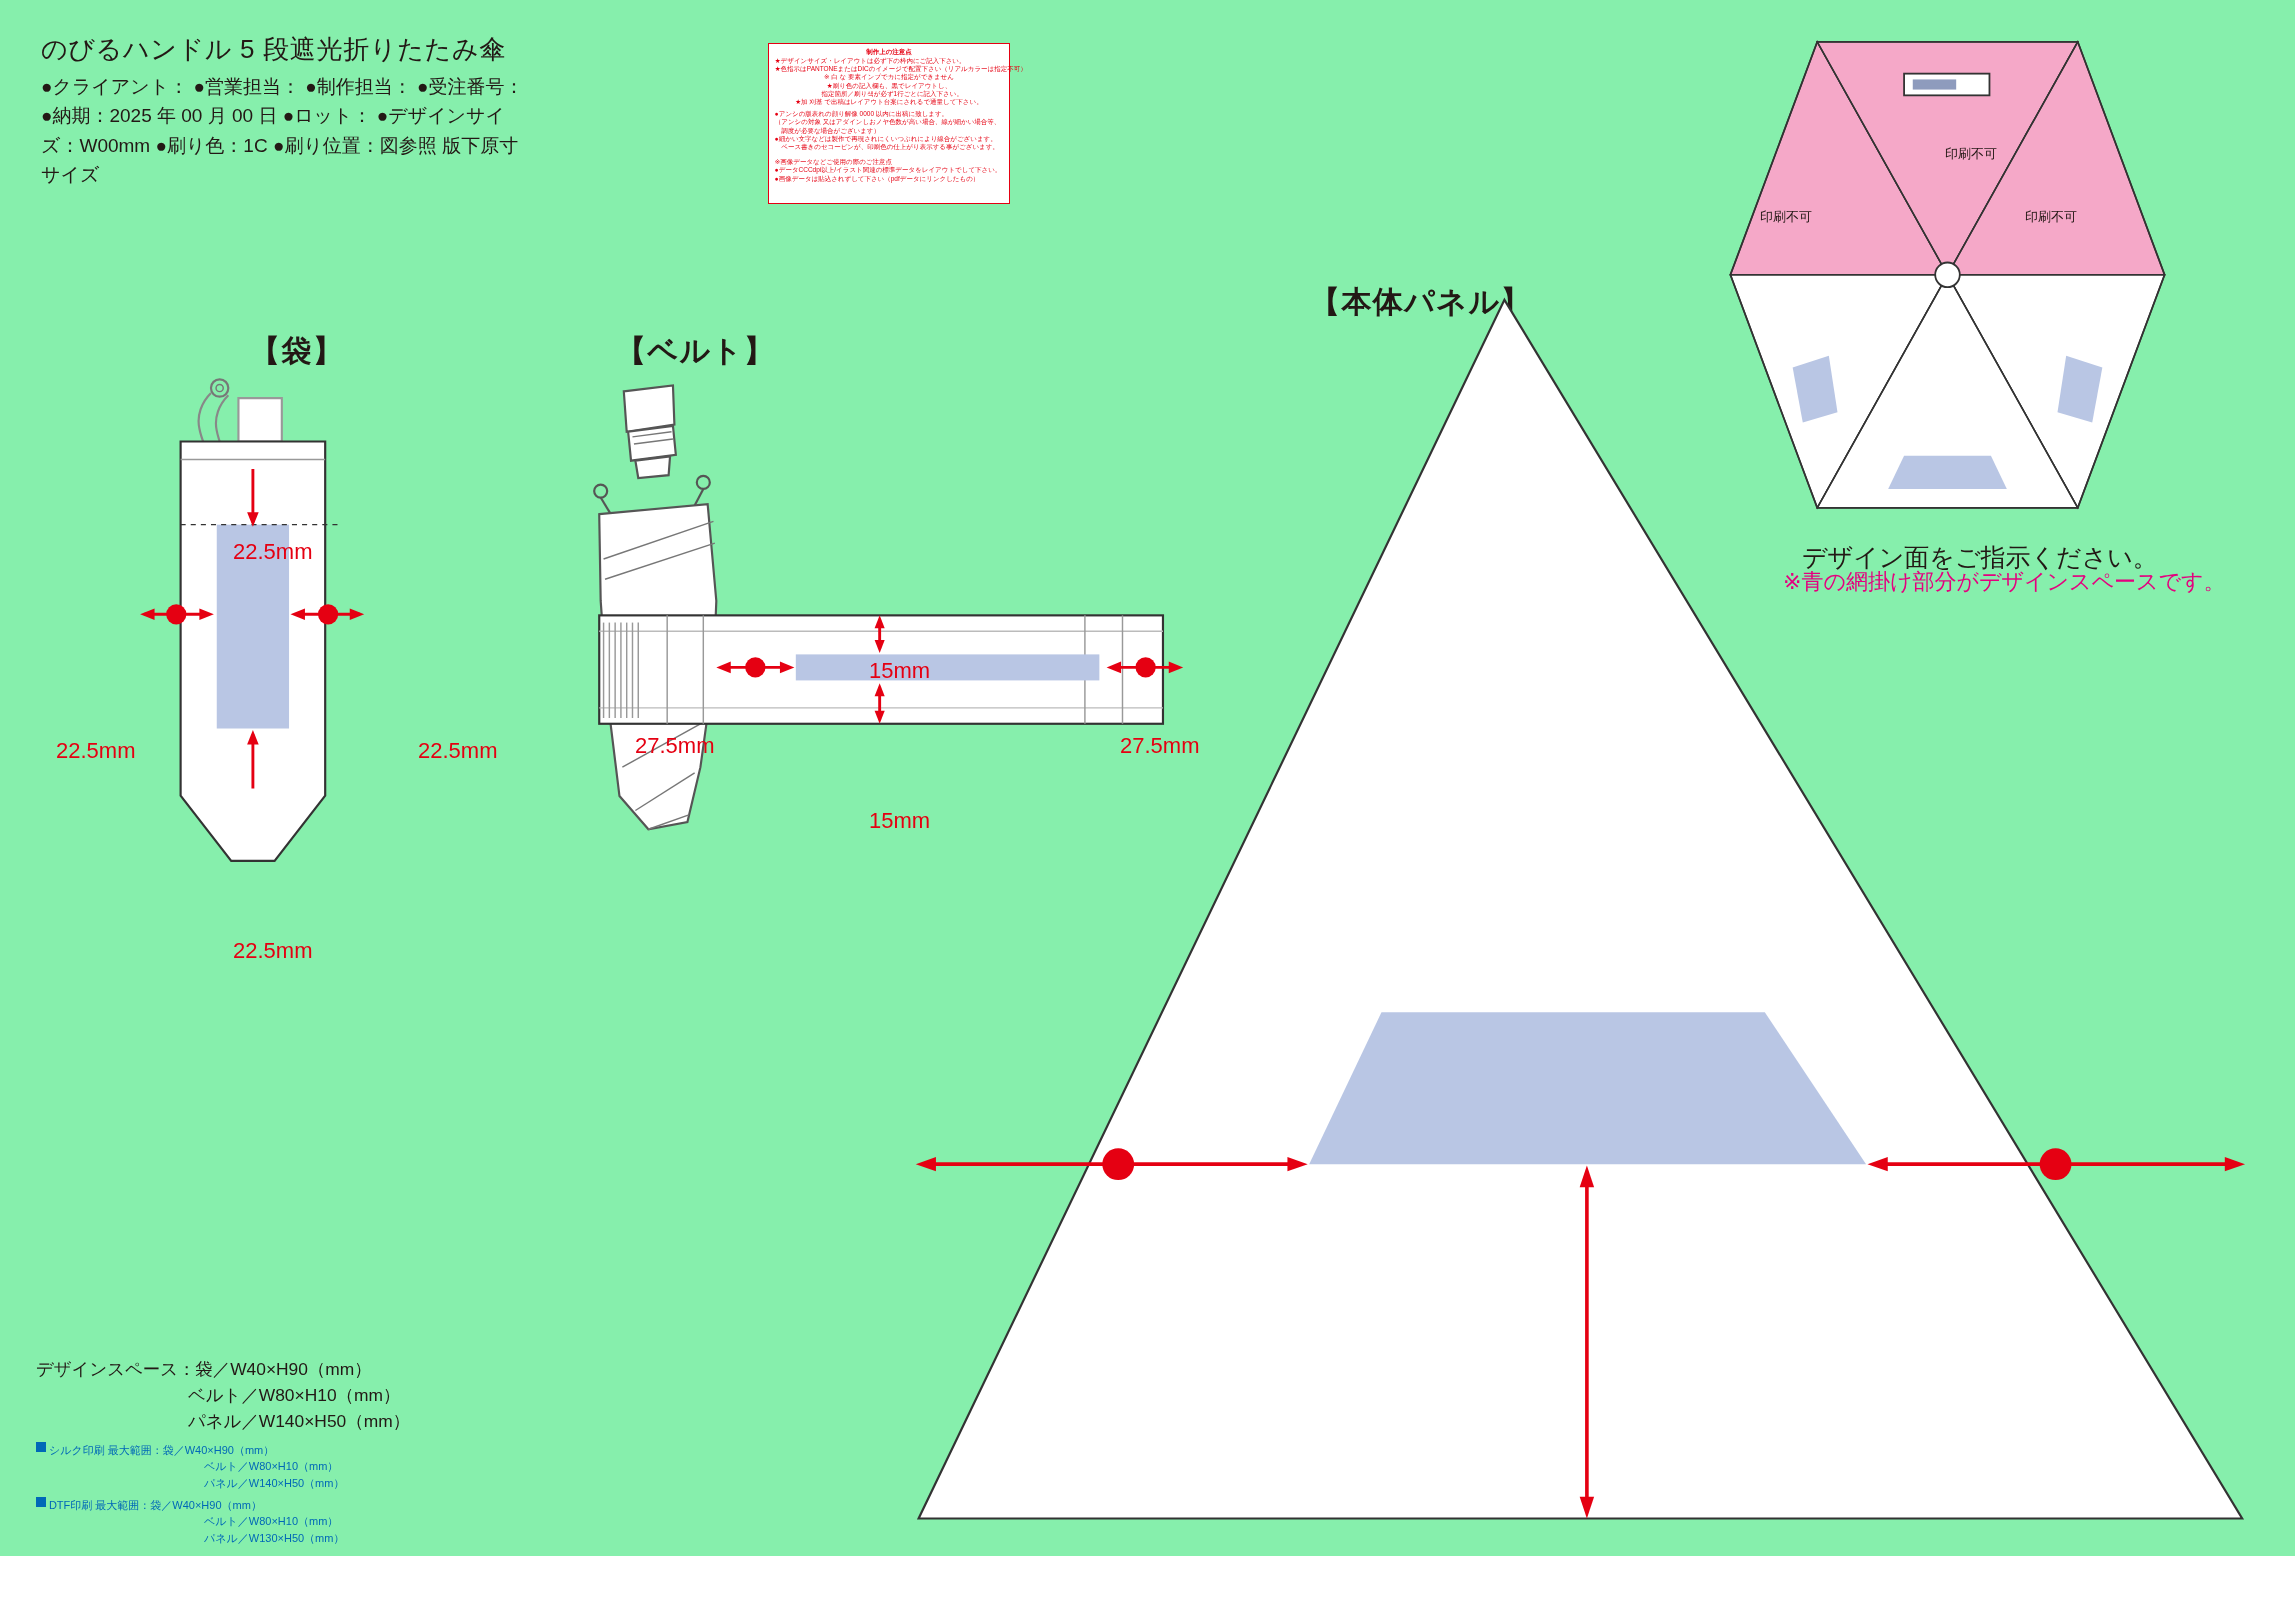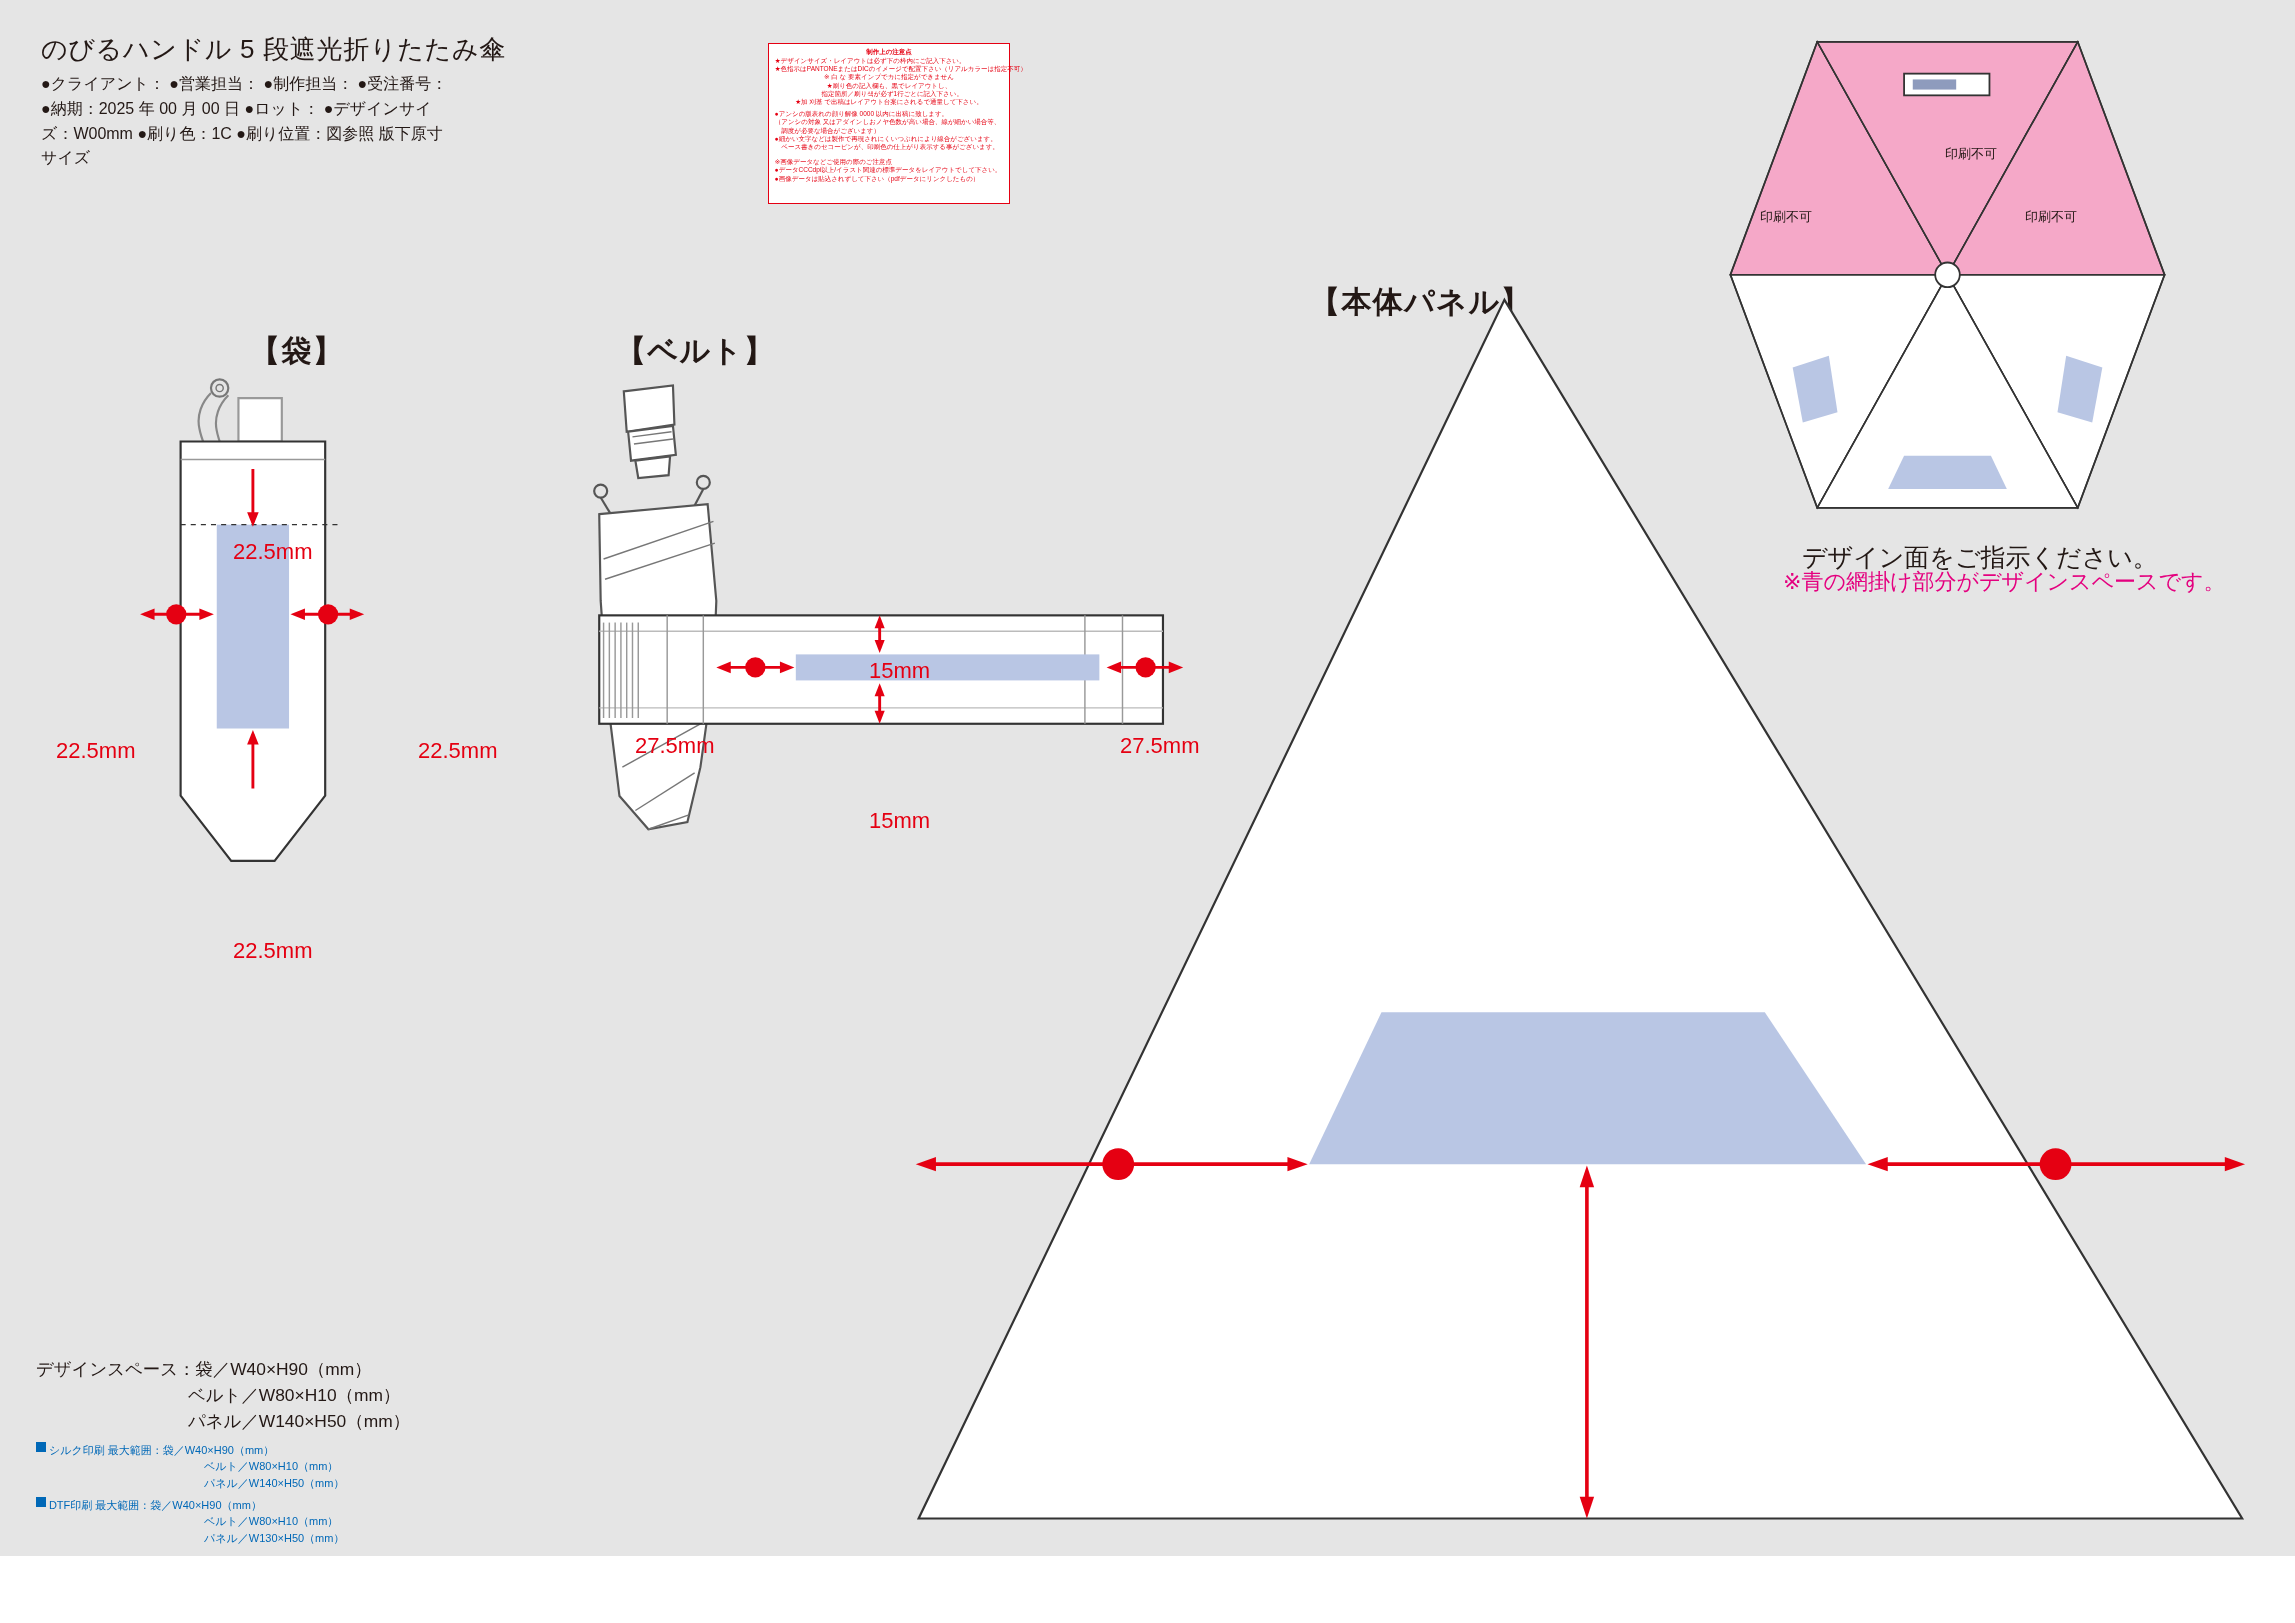--- a/index.html
+++ b/index.html
@@ -1,20 +1,20 @@
 <!DOCTYPE html>
 <html style="font-size:11.6px"><head>
 <meta charset="utf-8">
 <style>
   html,body{margin:0;padding:0;background:#ffffff;}
   body{font-family:"Liberation Sans","DejaVu Sans",sans-serif;color:#231815;}
-  #page{position:relative;width:2295px;height:1556px;overflow:hidden;background:#e5e5e5;text-decoration:underline;}
+  #page{position:relative;width:2295px;height:1556px;overflow:hidden;background:#86efac;text-decoration:underline;}
   .abs{position:absolute;}
   .title{font-size:26px;letter-spacing:0.7px;white-space:nowrap;}
-  .specs{font-size:16px;line-height:1.55;width:506px;}
+  .specs{font-size:19px;line-height:1.55;width:506px;}
   .sect-label{font-size:30px;font-weight:bold;letter-spacing:1.4px;}
   .dimlabel{color:#e50012;font-size:22px;white-space:nowrap;}
   .note-box{border:1.4px solid #e50012;background:#fff;box-sizing:border-box;}
   .note-box .nb-line{color:#e50012;font-size:6.5px;line-height:1.28;white-space:nowrap;}
   .nb-center{text-align:center;}
   .pink{fill:#f5a8c8;}
   .designspace-txt{font-size:17.4px;line-height:1.5;white-space:nowrap;}
   .blue-txt{color:#0068b7;font-size:11px;line-height:1.5;white-space:nowrap;}
   .bluesq{display:inline-block;width:10px;height:10px;background:#0068b7;margin-right:2.9px;vertical-align:1.4px;}
   .caption{font-size:25px;white-space:nowrap;}

